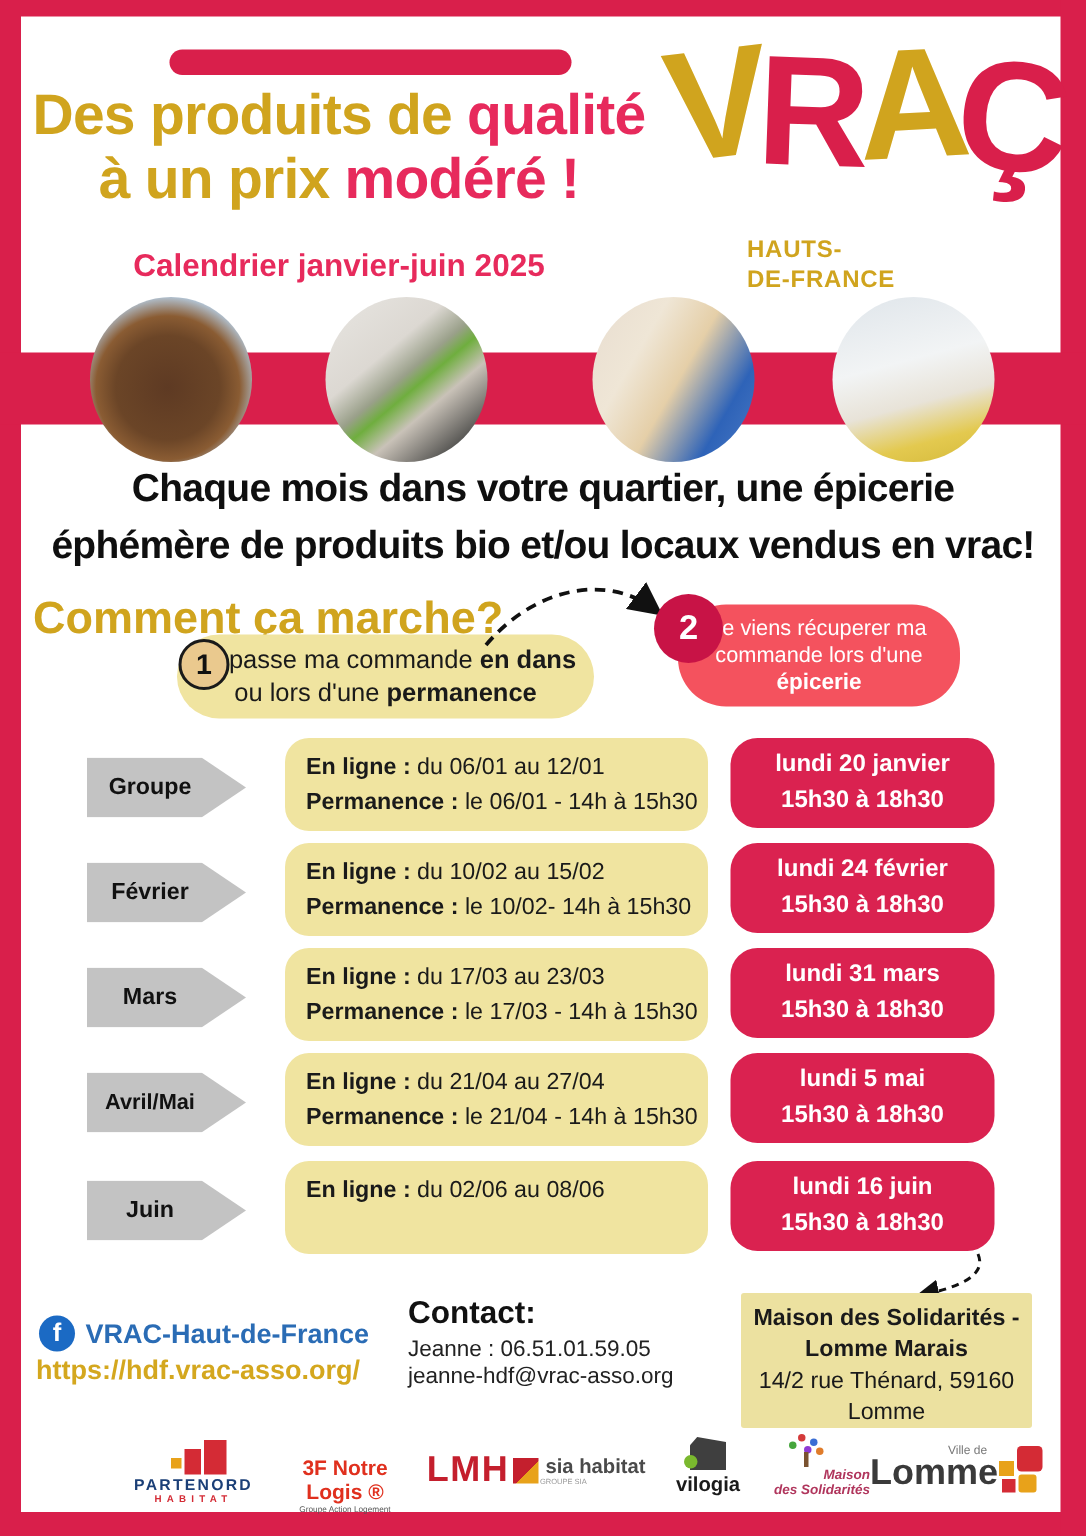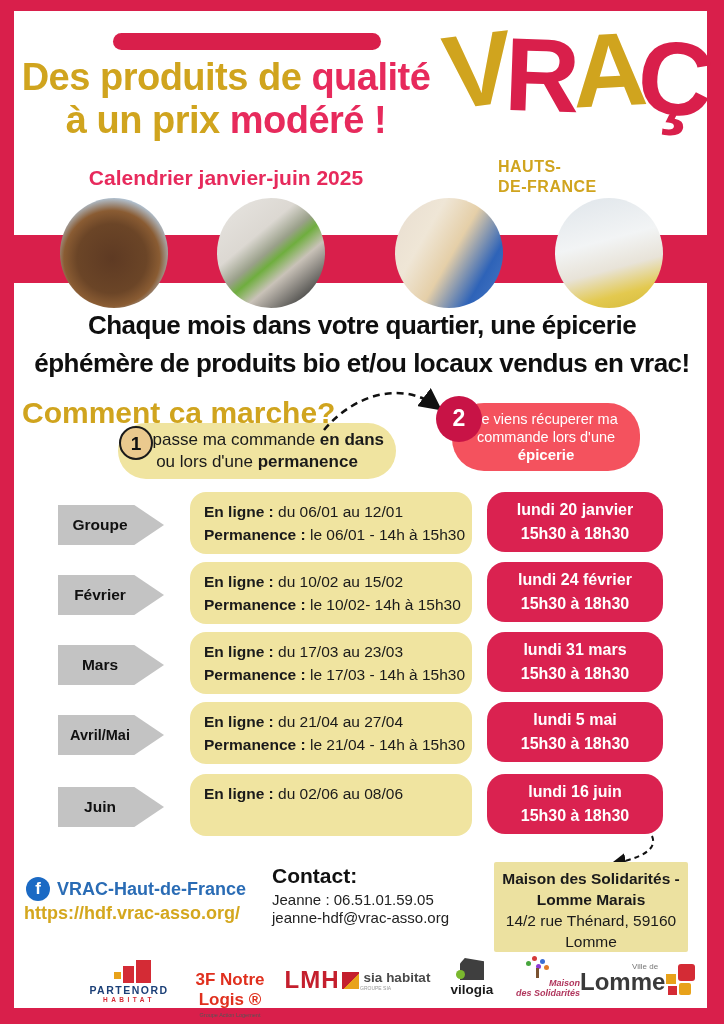--- a/index.html
+++ b/index.html
@@ -61,21 +61,21 @@
   .logos{left:14px;top:952px;width:693px;height:54px;}
   .partner{position:absolute;text-align:center;}
   .ptn{left:68px;top:8px;width:94px;}
   .ptn .bld{position:relative;height:24px;}
   .ptn .s1{position:absolute;left:32px;top:12px;width:7px;height:7px;background:#e8a21a;}
   .ptn .s2{position:absolute;left:41px;top:6px;width:11px;height:17px;background:#d42b35;}
   .ptn .s3{position:absolute;left:54px;top:0px;width:15px;height:23px;background:#d42b35;}
   .ptn .t1{font-weight:700;font-size:10.5px;color:#1b3f77;letter-spacing:1.5px;}
   .ptn .t2{font-weight:700;font-size:6.5px;color:#d42b35;letter-spacing:3.5px;}
   .tfl{left:168px;top:18px;width:96px;}
-  .tfl .t1{font-weight:800;font-size:17px;color:#e0301e;}
+  .tfl .t1{font-weight:800;font-size:14px;color:#e0301e;}
   .tfl .t2{font-weight:400;font-size:5.5px;color:#555;margin-top:2px;}
   .lmh{left:268px;top:14px;width:60px;}
   .lmh .t1{font-weight:800;font-size:24px;color:#c41f2d;letter-spacing:1px;}
   .sia{left:330px;top:18px;width:90px;}
   .sia .ic{position:absolute;left:-2px;top:2px;width:17px;height:17px;background:linear-gradient(135deg,#c41f2d 0 55%,#e8a21a 55% 100%);}
   .sia .t1{font-weight:700;font-size:13.5px;color:#4a4a4a;margin-left:16px;}
   .sia .t2{font-weight:400;font-size:5px;color:#999;margin-left:16px;text-align:left;}
   .vlg{left:430px;top:6px;width:56px;}
   .vlg .ic{position:relative;width:24px;height:22px;margin:0 auto;background:#3f3f3f;clip-path:polygon(20% 0,100% 15%,100% 100%,0 100%,0 25%);}
   .vlg .dot{position:absolute;left:12px;top:12px;width:9px;height:9px;border-radius:50%;background:#7ab82e;}

